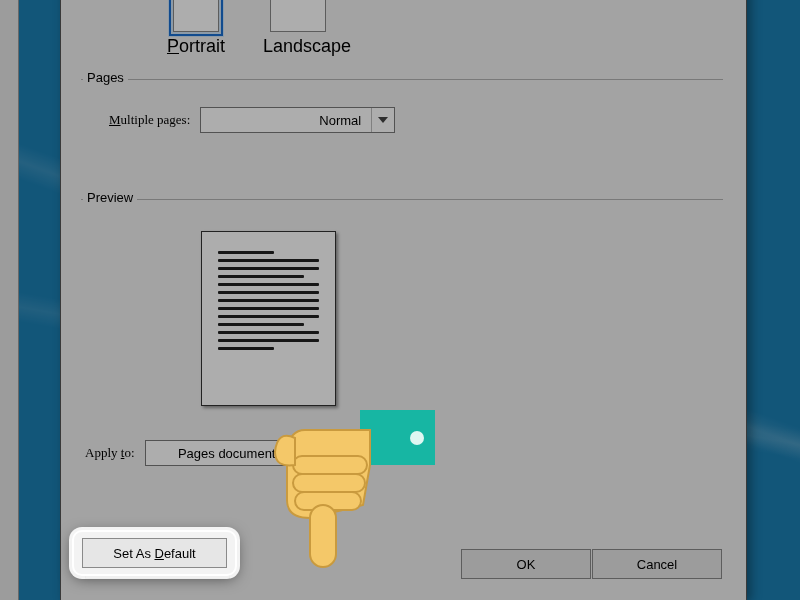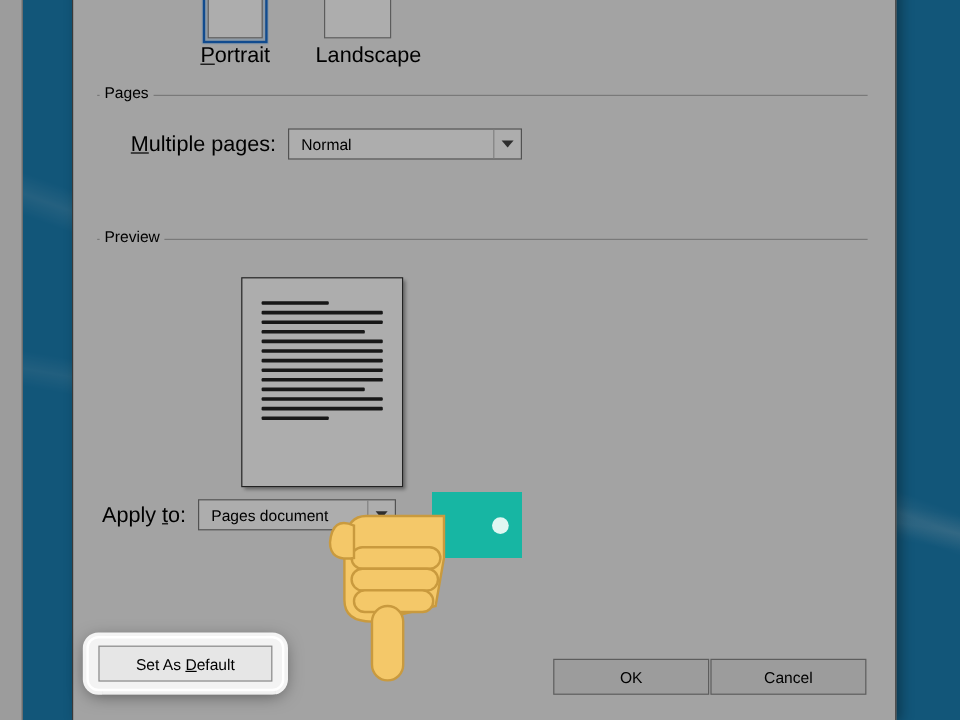--- a/index.html
+++ b/index.html
@@ -25,33 +25,33 @@
   .orient-label{font-size:18px;}
   .orient-label u{text-decoration:underline;}
   
   .group{position:absolute;left:0;right:3px;}
   .group-title{position:absolute;top:-9px;left:2px;background:#f0f0f0;padding:0 4px;font-size:13px;}
   .group-line{position:absolute;top:0;left:0;right:0;border-top:1px solid #b3b3b3;}
   #grp-pages{top:98px;height:70px;}
   #grp-preview{top:218px;height:250px;}
   .field{position:absolute;display:flex;align-items:center;gap:10px;}
   #fld-multiple{top:126px;left:28px;}
-  .label{font-size:18px;}
+  .label{font-size:13px;font-family:Liberation Serif, serif;}
   .label u{text-decoration:underline;}
   .combo{display:inline-flex;align-items:center;border:1px solid #7a7a7a;background:#fff;height:24px;}
-  .combo .val{padding:0 10px;min-width:150px;font-size:13px;}
+  .combo .val{padding:0 10px;min-width:150px;font-size:13px;text-align:right;}
   .combo .btn{width:22px;height:24px;display:flex;align-items:center;justify-content:center;border-left:1px solid #bdbdbd;}
   .chev{width:0;height:0;border-left:5px solid transparent;border-right:5px solid transparent;border-top:6px solid #444;}
   
   .preview-box{position:absolute;top:250px;left:120px;width:135px;height:175px;background:#fff;border:1px solid #333;box-shadow:2px 2px 3px rgba(0,0,0,0.4);padding:14px 16px;box-sizing:border-box;}
   .preview-box .l{background:#222;height:3px;margin:5px 0;border-radius:1px;}
   .preview-box .l.short{width:55%;}
   .preview-box .l.med{width:85%;}
   
-  #fld-apply{top:435px;left:4px;}
+  #fld-apply{top:459px;left:4px;}
   #combo-apply .val{min-width:120px;}
   
   .btnrow{position:absolute;bottom:22px;left:0;right:0;}
   .pushbtn{position:absolute;display:inline-flex;align-items:center;justify-content:center;height:28px;border:1px solid #8a8a8a;background:#e6e6e6;font-size:13px;padding:0 14px;cursor:pointer;}
   #btn-default{left:4px;bottom:0;width:115px;}
   #btn-ok{right:135px;bottom:0;width:100px;text-align:right;}
   #btn-cancel{right:4px;bottom:0;width:100px;margin-top:16px;}
   
   .highlight{position:absolute;z-index:100;background:#f3f3f3;border:2px solid #fff;border-radius:10px;box-shadow:0 0 0 3px rgba(255,255,255,0.9), 0 3px 14px rgba(0,0,0,0.5);padding:6px 8px;text-align:right;}
   #hl-default{left:72px;top:530px;}

